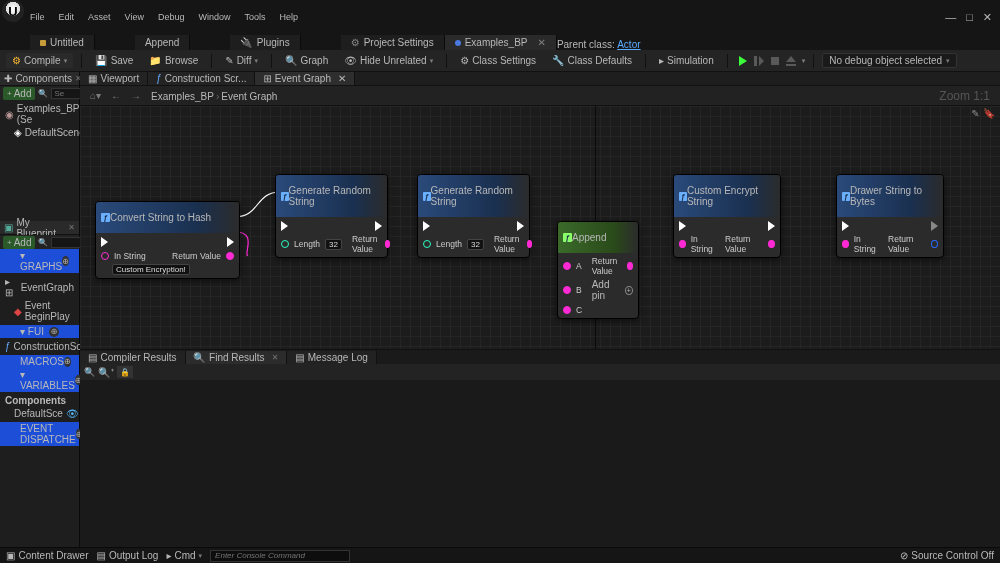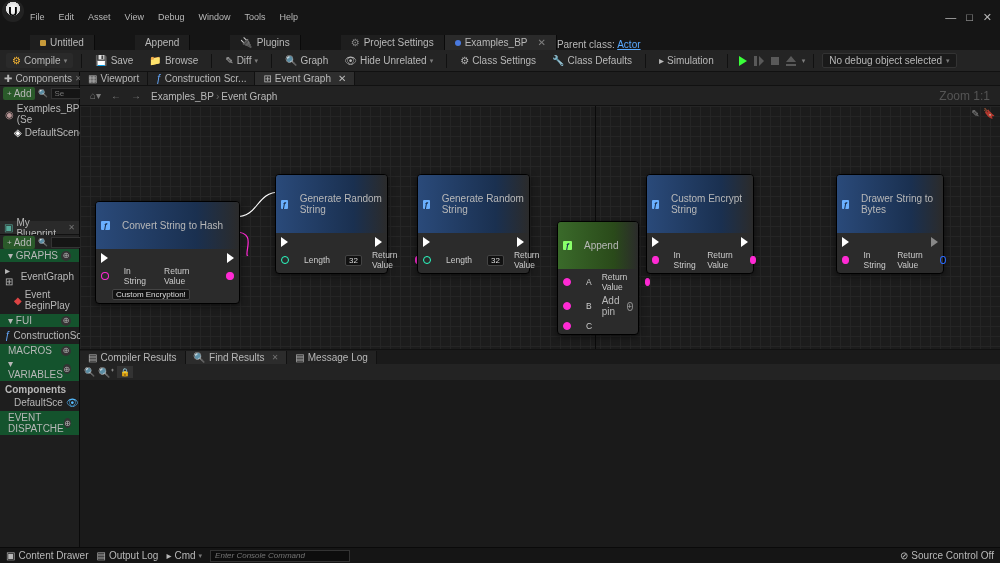--- a/index.html
+++ b/index.html
@@ -42,21 +42,21 @@
 
 .panel-tab{height:14px;background:#2a2a2a;display:flex;align-items:center;padding:0 4px;font-size:9px;gap:3px;border-bottom:1px solid #111}
 .panel-tab .close{margin-left:auto;opacity:.5;font-size:8px}
 .panel-toolbar{height:14px;background:#232323;display:flex;align-items:center;padding:0 3px;gap:3px}
 .add-btn{background:#2a5a2a;padding:1px 4px;border-radius:2px;font-size:8px;display:flex;align-items:center;gap:2px}
 .search-mini{flex:1;background:#151515;border:1px solid #333;height:11px;font-size:8px;padding:0 2px;color:#888}
 .gear{font-size:9px;opacity:.7}
 .tree{padding:2px 2px;font-size:8.5px}
 .tree-item{padding:1px 3px;display:flex;align-items:center;gap:3px;cursor:pointer}
 .tree-item.indent{padding-left:12px}
-.section-hdr{background:#14532d;padding:1px 8px;font-size:8px;color:#999;display:flex;align-items:center;justify-content:space-between;text-transform:uppercase}
+.section-hdr{background:#1d4ed8;padding:1px 20px;font-size:8px;color:#999;display:flex;align-items:center;justify-content:space-between;text-transform:uppercase}
 .section-hdr .plus{width:10px;height:10px;background:#333;border-radius:50%;display:flex;align-items:center;justify-content:center;font-size:8px}
 
 
 .gtabs{height:14px;background:#1e1e1e;display:flex;align-items:flex-end;border-bottom:1px solid #111}
 .gtab{height:13px;padding:0 8px;display:flex;align-items:center;gap:3px;font-size:9px;background:#232323;cursor:pointer;border-right:1px solid #111}
 .gtab.active{background:#2e2e2e}
 
 
 .breadcrumb{height:20px;background:#222;display:flex;align-items:center;padding:0 6px;gap:6px;border-bottom:1px solid #111;justify-content:space-between}
 .bc-left{display:flex;align-items:center;gap:6px}
@@ -71,28 +71,28 @@
 .grid{position:absolute;inset:0;background-image:linear-gradient(#252525 1px,transparent 1px),linear-gradient(90deg,#252525 1px,transparent 1px),linear-gradient(#2a2a2a 1px,transparent 1px),linear-gradient(90deg,#2a2a2a 1px,transparent 1px);background-size:10px 10px,10px 10px,80px 80px,80px 80px}
 .axis-v{position:absolute;top:0;bottom:0;left:515px;width:1px;background:#0a0a0a}
 .watermark{position:absolute;right:12px;bottom:10px;font-size:26px;font-weight:700;letter-spacing:2px;color:#3a3a3a;opacity:.8}
 .corner-tools{position:absolute;top:2px;right:4px;display:flex;gap:4px}
 .corner-tools span{font-size:10px;opacity:.7;cursor:pointer}
 
 .wires{position:absolute;inset:0;pointer-events:none}
 
 
 .node{position:absolute;background:#2b2b2b;border:1px solid #000;border-radius:4px;box-shadow:0 2px 6px rgba(0,0,0,.5)}
-.node-hdr{display:flex;align-items:center;gap:12px;padding:18px 5px;border-radius:3px 3px 0 0;font-size:9px;color:#fff}
+.node-hdr{display:flex;align-items:center;gap:0;padding:10px 5px;border-radius:3px 3px 0 0;font-size:9px;color:#fff}
 .node-hdr.blue{background:linear-gradient(90deg,#2a4a7a 0%,#1a3050 70%,#2b2b2b 100%)}
 .node-hdr.green{background:linear-gradient(90deg,#3a6a2a 0%,#2a4a1a 70%,#2b2b2b 100%)}
 .fn-icon{width:9px;height:9px;background:#6ab0ff;border-radius:1px;position:relative}
 .fn-icon::before{content:"ƒ";position:absolute;inset:0;display:flex;align-items:center;justify-content:center;font-size:8px;color:#1a3050;font-style:italic;font-weight:bold}
 .node-body{padding:3px 5px;display:flex;flex-direction:column;gap:3px}
 .pin-row{display:flex;align-items:center;justify-content:space-between;gap:10px;font-size:8.5px;min-height:11px}
-.pin-left,.pin-right{display:flex;align-items:center;gap:15px}
+.pin-left,.pin-right{display:flex;align-items:center;gap:5px}
 .pin-right{margin-left:auto}
 .exec-pin{width:0;height:0;border-style:solid}
 .exec-pin.in{border-width:5px 0 5px 7px;border-color:transparent transparent transparent #fff}
 .exec-pin.out{border-width:5px 0 5px 7px;border-color:transparent transparent transparent #fff}
 .data-pin{width:8px;height:8px;border-radius:50%;border:1px solid}
 .data-pin.magenta{border-color:#ff2ad4;background:#ff2ad4}
 .data-pin.magenta.hollow{background:transparent}
 .data-pin.cyan{border-color:#2affc4;background:transparent}
 .pin-label{font-size:8.5px;color:#ccc}
 .node-input{background:#111;border:1px solid #444;border-radius:2px;padding:0 3px;font-size:8px;color:#ddd;height:11px;display:flex;align-items:center}
@@ -499,21 +499,21 @@
             </div>
           <div class="pin-row">
               <div class="pin-left">
                 <span class="data-pin magenta"></span>
                 <span class="pin-label">C</span>
               </div>
             </div>
         </div>
       </div>
 
-      <div class="node" style="left:566px;top:68px;width:108px">
+      <div class="node" style="left:593px;top:68px;width:108px">
         <div class="node-hdr blue">
             <span class="fn-icon"></span>
             <span>Custom Encrypt String</span>
           </div>
         <div class="node-body">
           <div class="pin-row">
               <div class="pin-left">
                 <div class="exec-pin in"></div>
               </div>
               <div class="pin-right">

